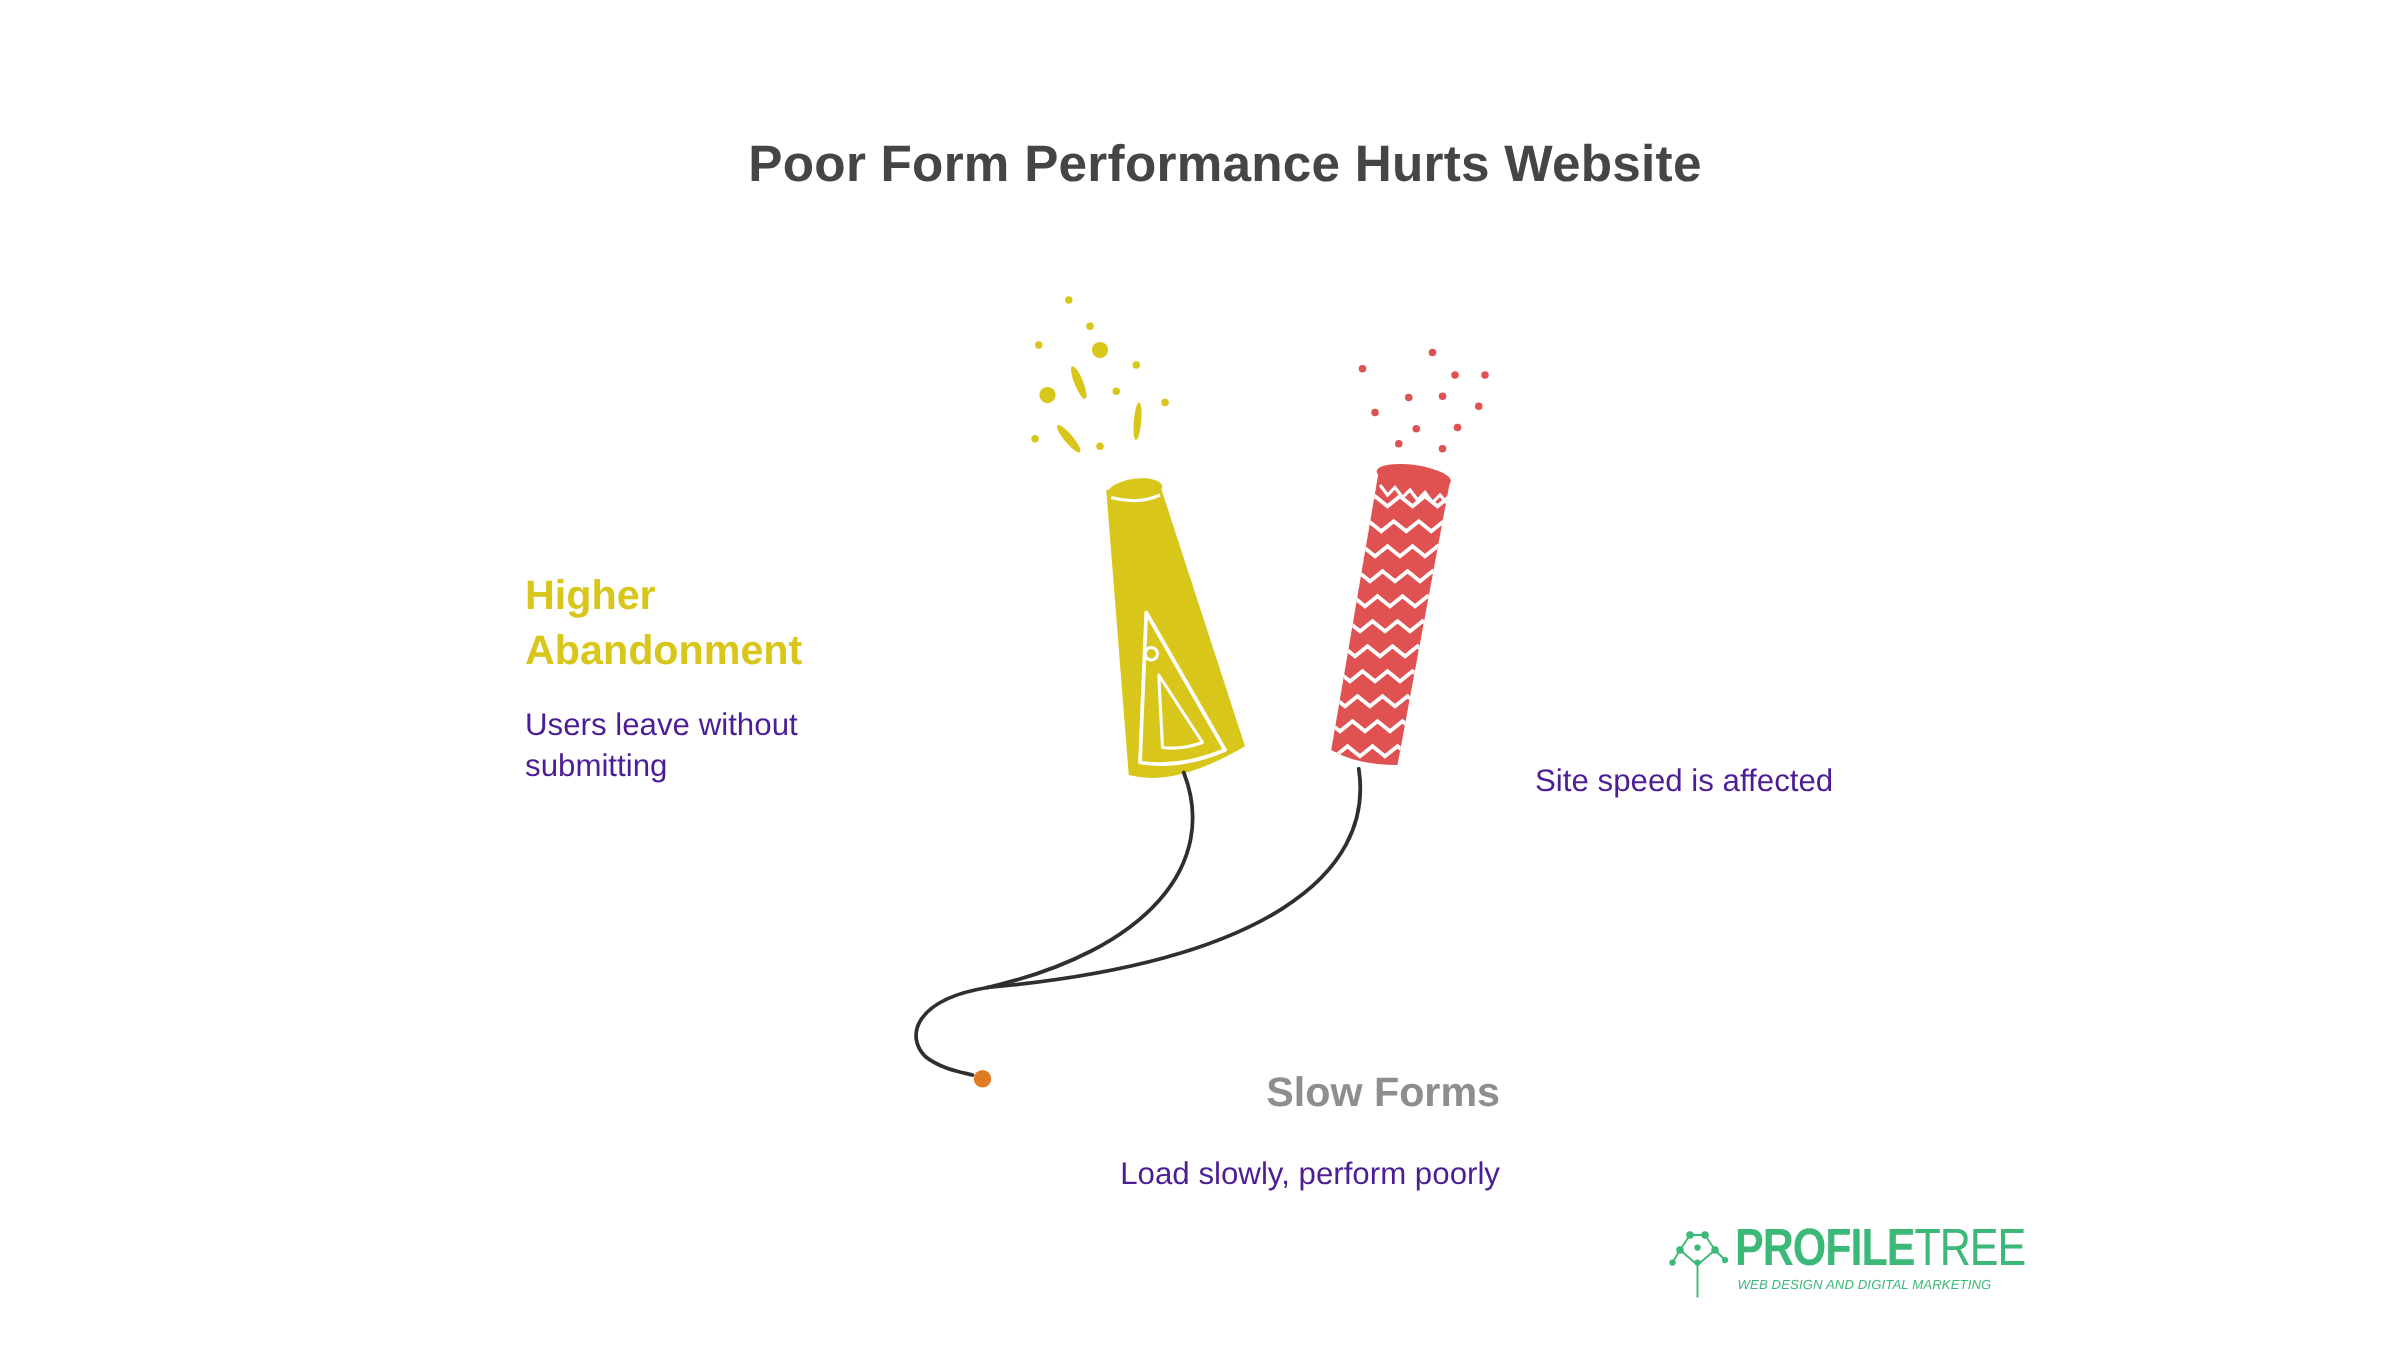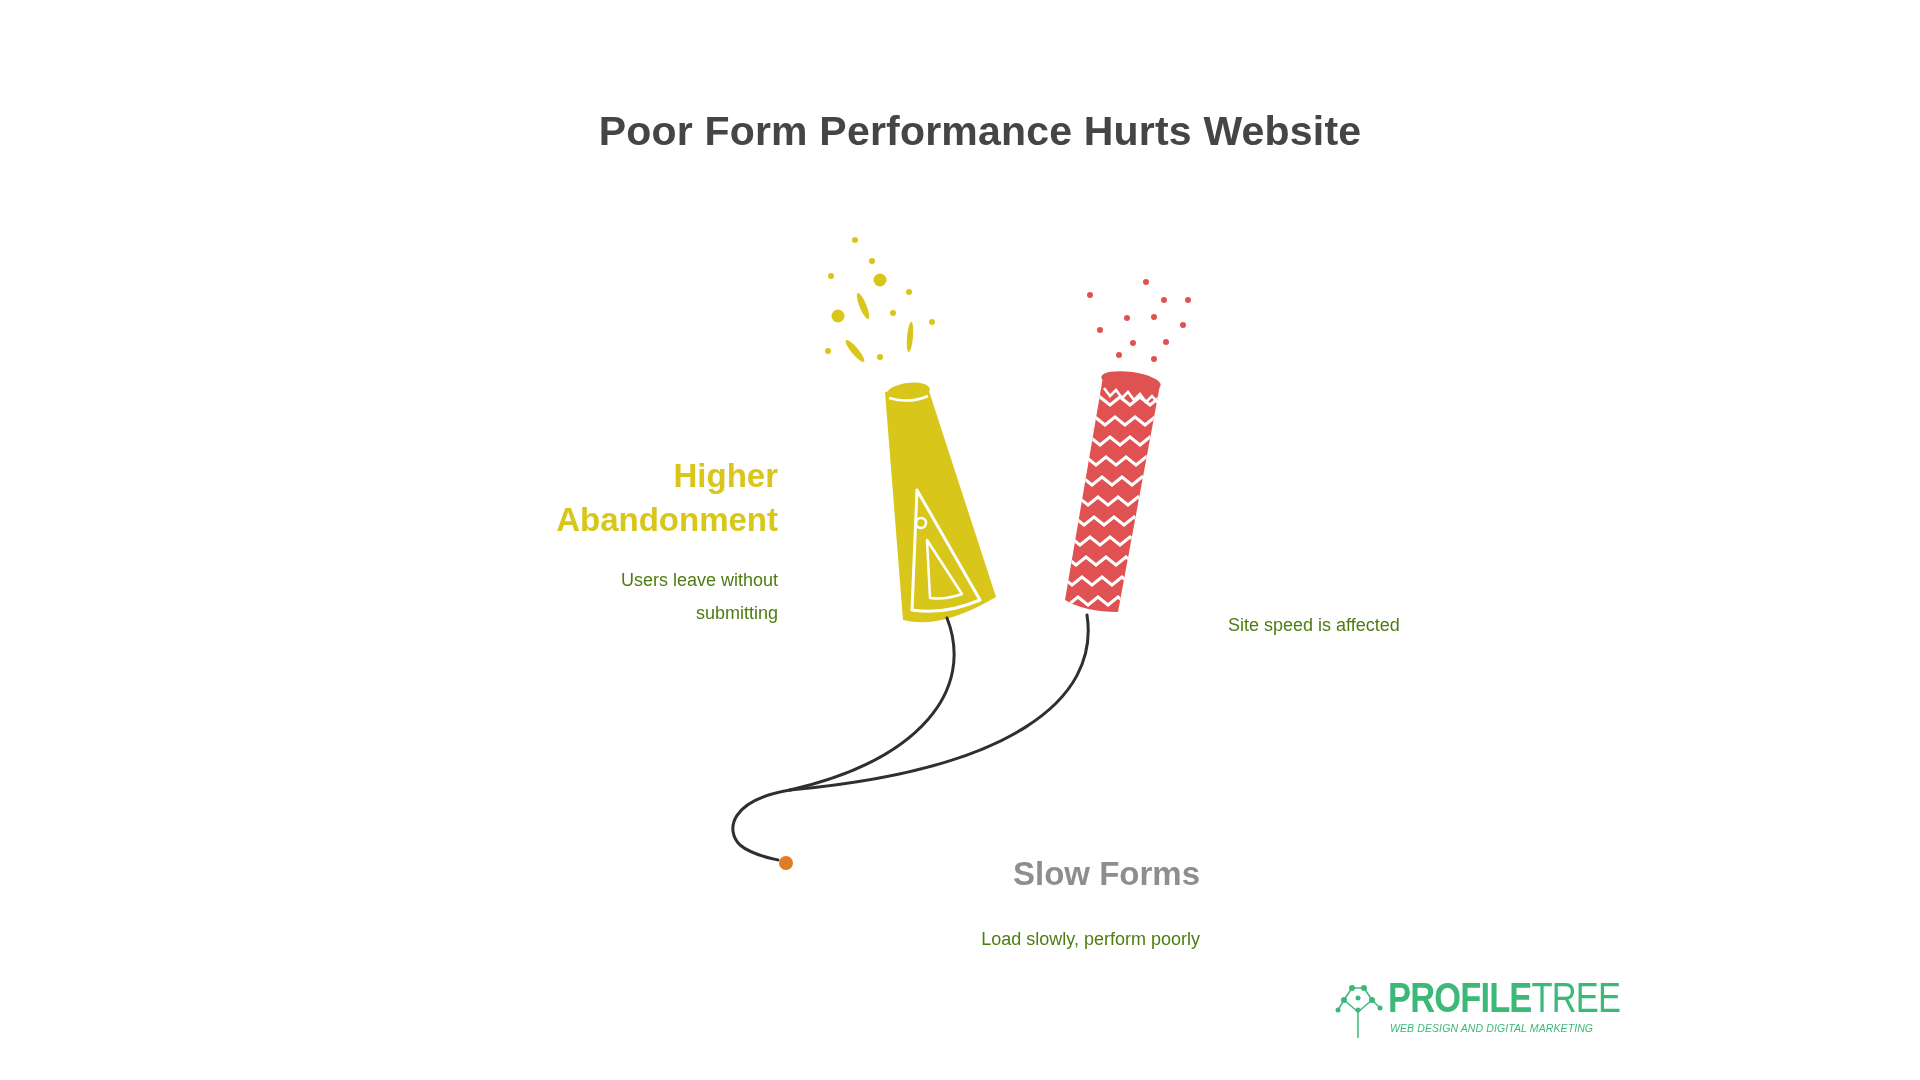--- a/index.html
+++ b/index.html
@@ -1,21 +1,21 @@
 <!DOCTYPE html>
 <html><head>
 <meta charset="utf-8">
 <style>
   html, body { margin:0; padding:0; }
   body { width:1920px; height:1080px; background:#ffffff; position:relative; overflow:hidden; font-family:"Liberation Sans", sans-serif; }
   .title { position:absolute; left:0; width:1960px; top:108px; text-align:center; font-size:41px; font-weight:bold; color:#454545; letter-spacing:0.2px; }
   .label { position:absolute; font-weight:bold; font-size:33px; line-height:44px; }
-  .desc { position:absolute; font-size:18px; line-height:33px; color:#4d7c0f; }
+  .desc { position:absolute; font-size:25px; line-height:33px; color:#4c1d95; }
   #illustration { position:absolute; left:0; top:0; }
-  .left { text-align:right; }
+  .left { text-align:left; }
   .center { text-align:right; }
   .logo { position:absolute; left:1330px; top:978px; width:280px; height:62px; }
   .logo-text { position:absolute; left:58px; top:-4px; font-family:"Liberation Sans", sans-serif; font-weight:bold; font-size:42px; letter-spacing:-1px; color:#3cb878; transform:scaleX(0.82); transform-origin:left top; white-space:nowrap; }
   .logo-text .thin { font-weight:normal; }
   .logo-sub { position:absolute; left:60px; top:44px; font-size:10.5px; color:#3cb878; white-space:nowrap; letter-spacing:0.1px;font-style:italic; }
 </style>
 </head>
 <body>
 
 <div class="title">Poor Form Performance Hurts Website</div>

